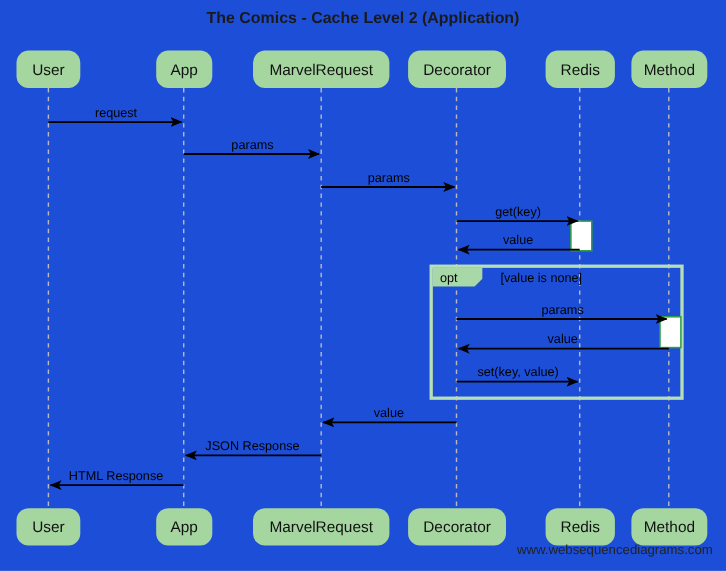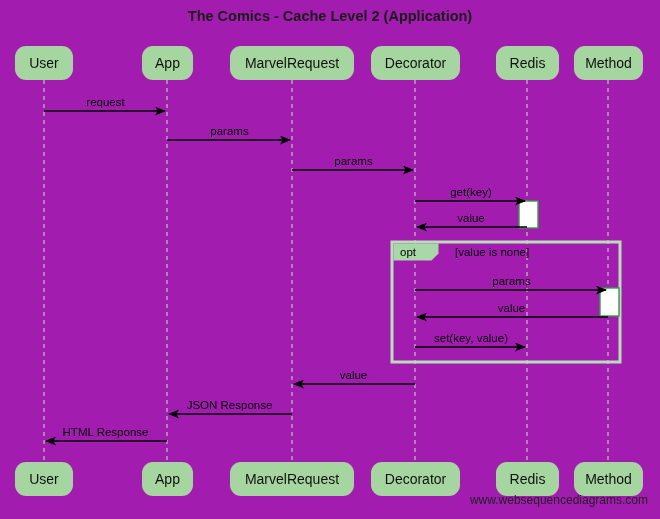--- a/index.html
+++ b/index.html
@@ -11,21 +11,21 @@
   body {
     font-family: "Liberation Sans", sans-serif;
     width: 660px;
     height: 519px;
     overflow: hidden;
   }
   #canvas {
     position: relative;
     width: 660px;
     height: 519px;
-    background: #a21caf;
+    background: #1d4ed8;
   }
   #diagram-svg {
     position: absolute;
     left: 0;
     top: 0;
     width: 660px;
     height: 519px;
   }
   .title-text {
     font-family: "Liberation Sans", sans-serif;

